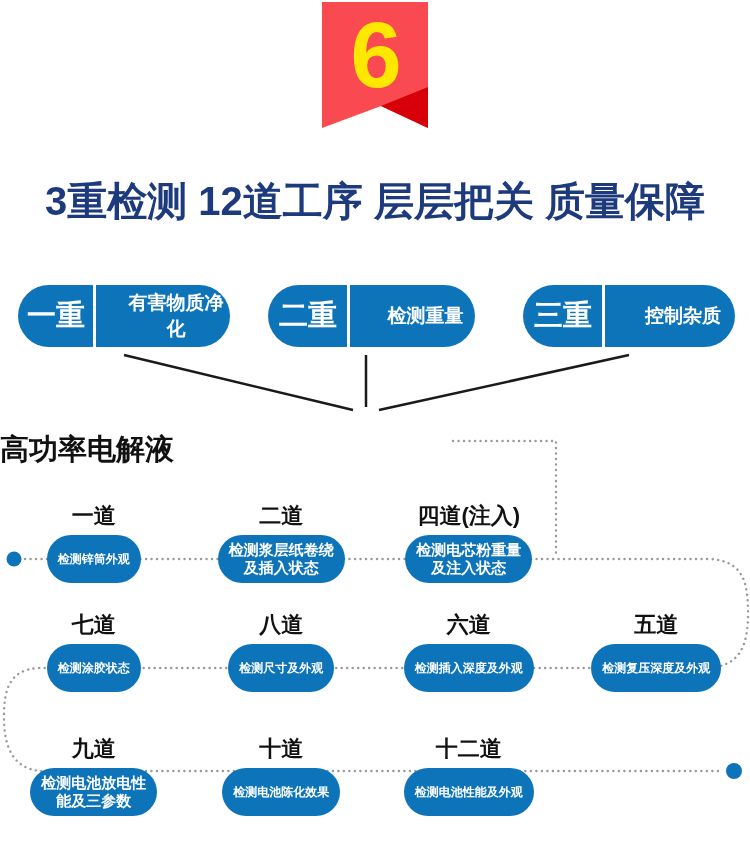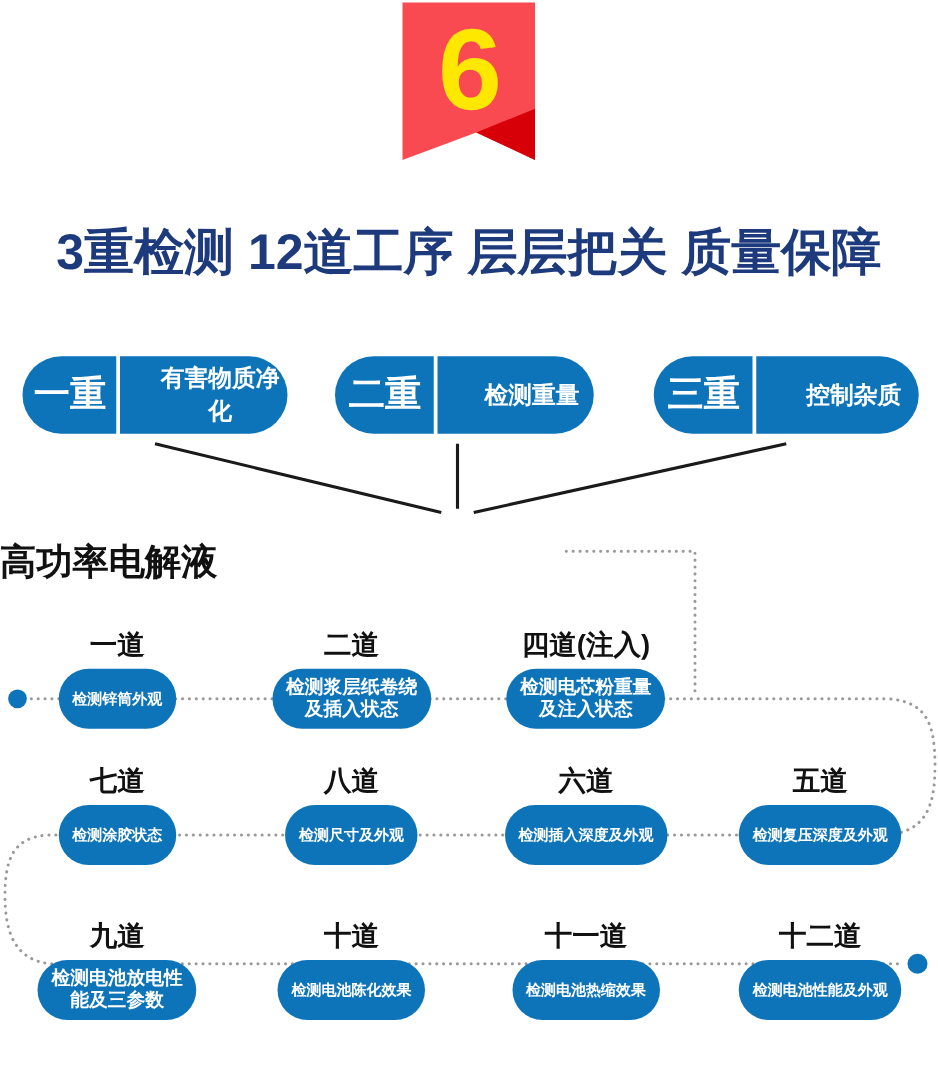--- a/index.html
+++ b/index.html
@@ -177,24 +177,18 @@
       <span>能及三参数</span>
     </div>
   </div>
   <div class="proc-cell">
     <div class="proc-label">十道</div>
     <div class="proc-pill p-md">
       <span>检测电池陈化效果</span>
     </div>
   </div>
   <div class="proc-cell">
-    <div class="proc-label">十一道</div>
-    <div class="proc-pill p-md">
-      <span>检测电池热缩效果</span>
-    </div>
-  </div>
-  <div class="proc-cell">
     <div class="proc-label">十二道</div>
     <div class="proc-pill p-md">
       <span>检测电池性能及外观</span>
     </div>
   </div>
 </div>
 
 </body></html>

